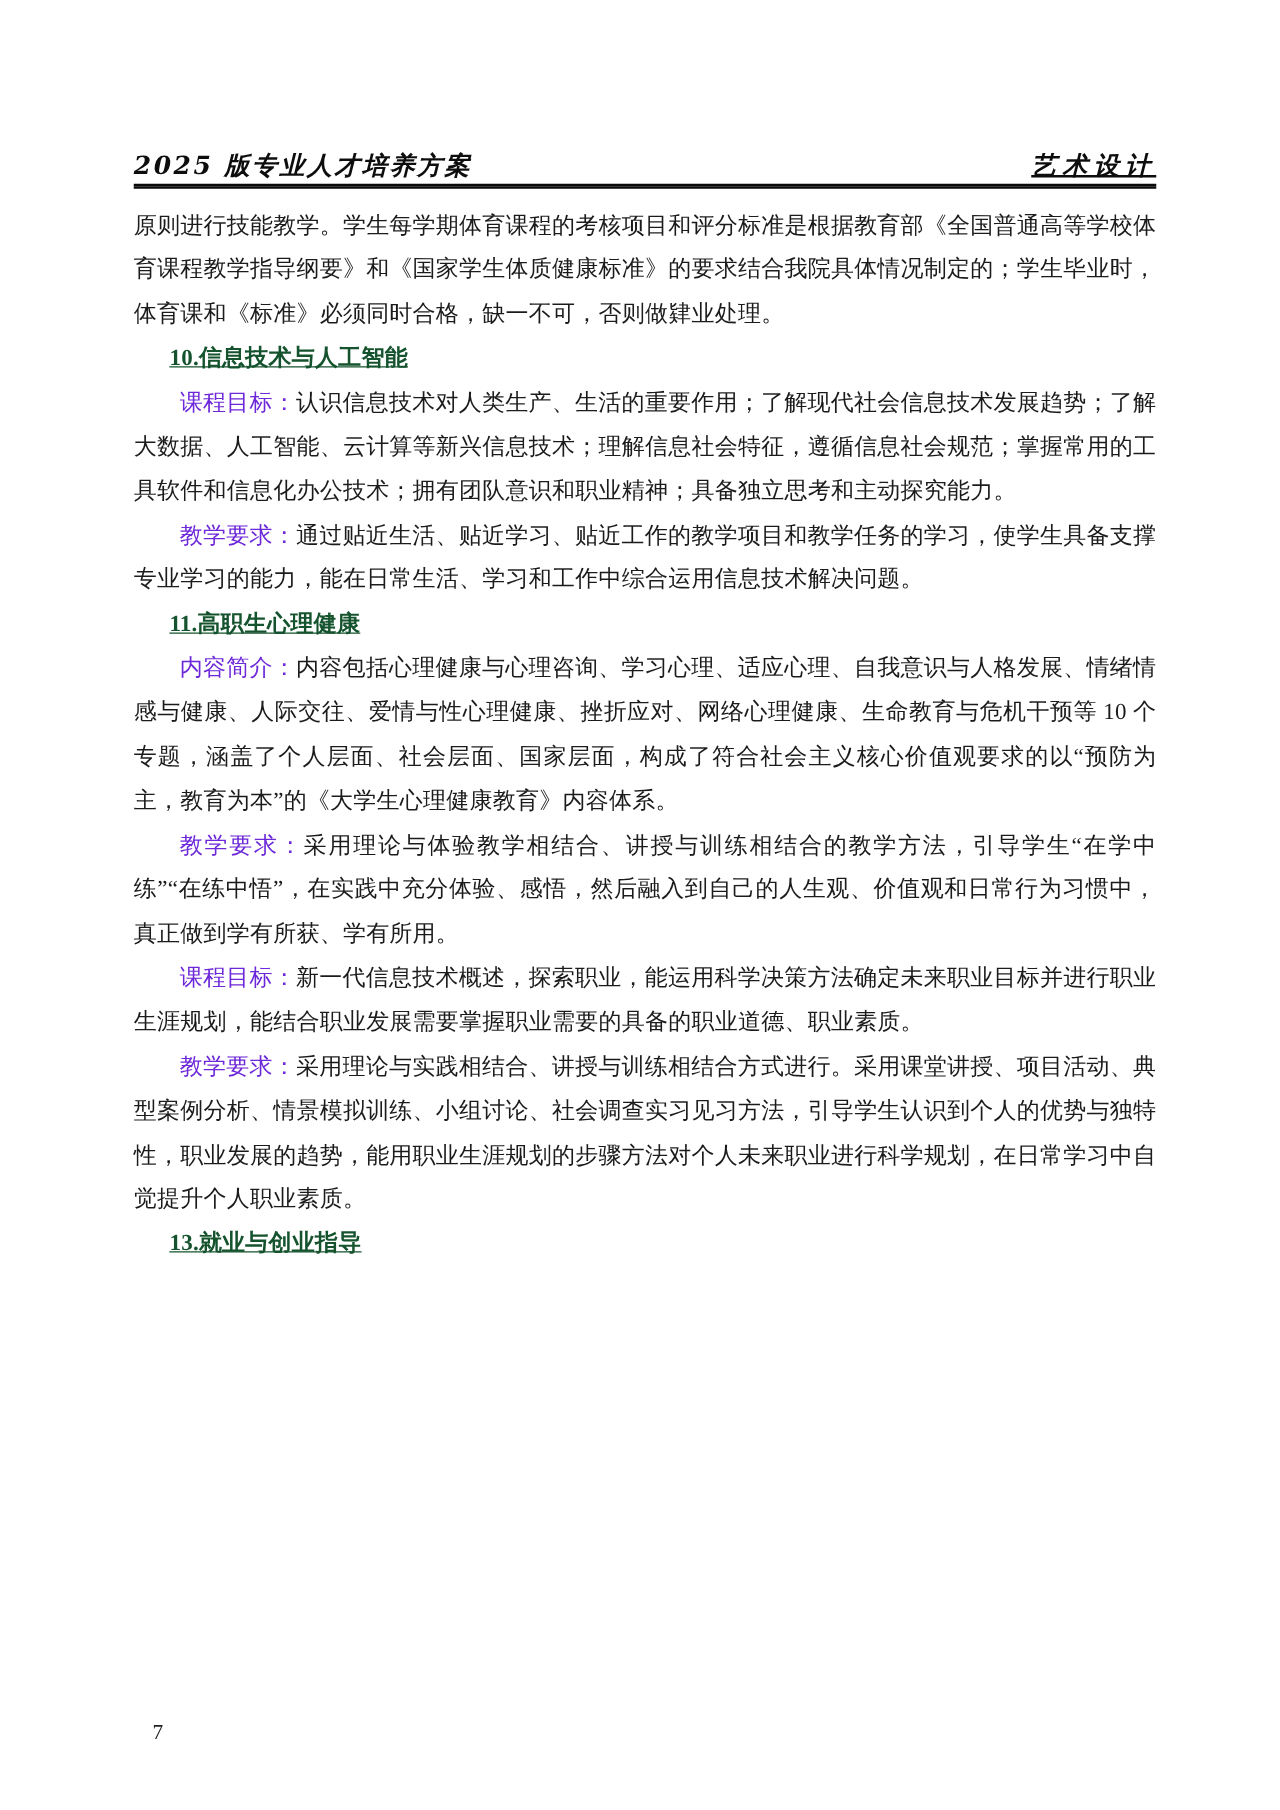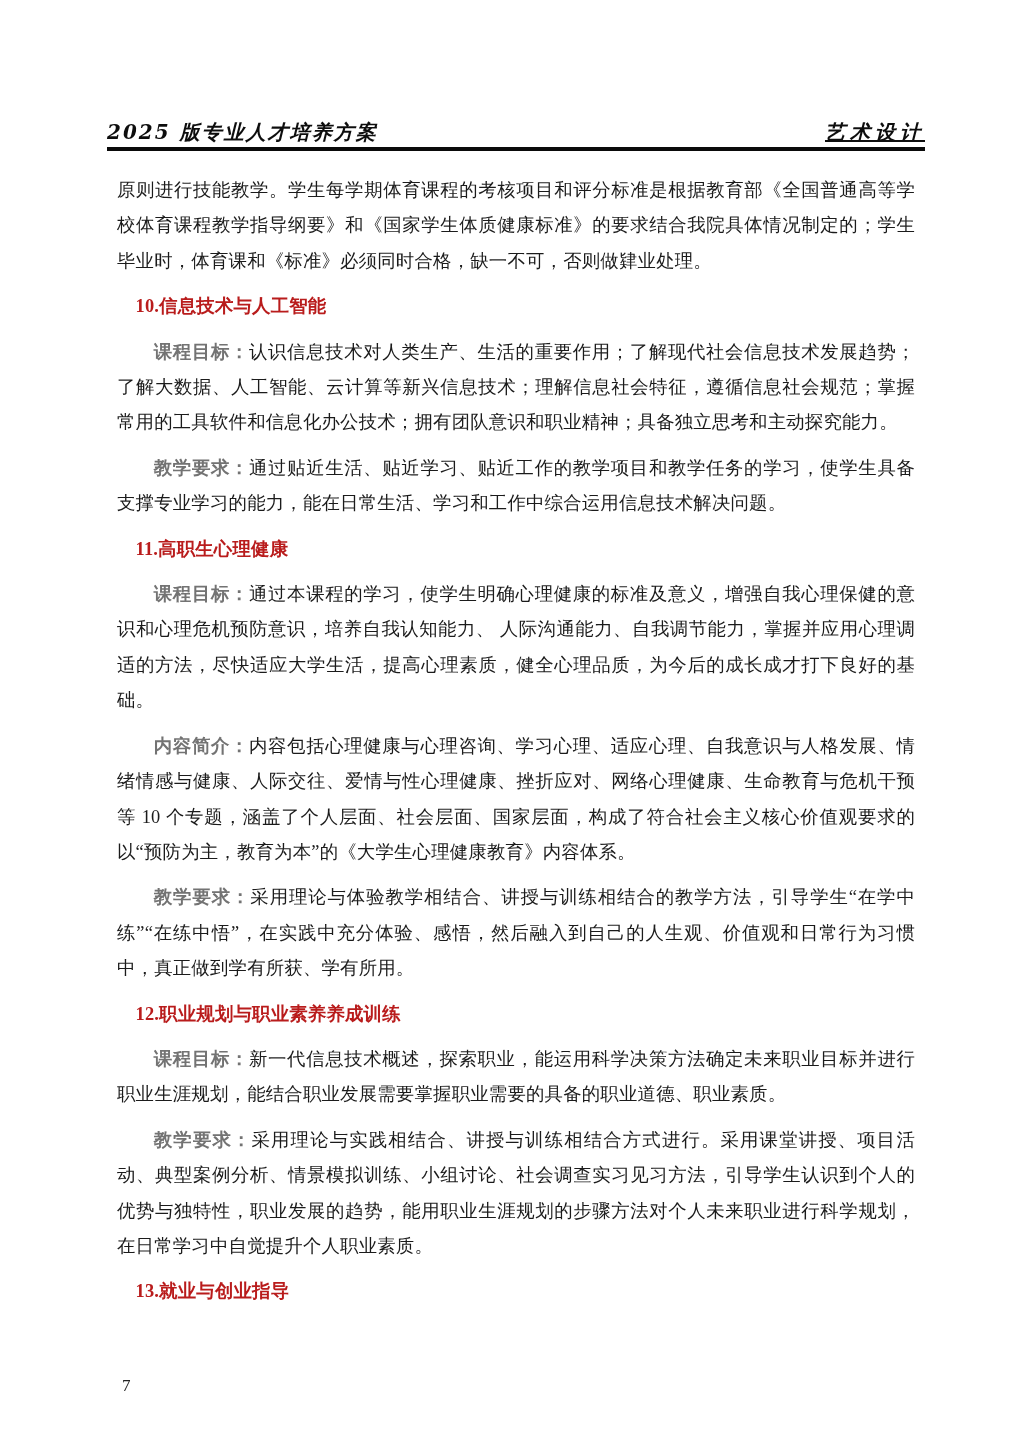--- a/index.html
+++ b/index.html
@@ -55,28 +55,29 @@
     left: 107px;
     right: 99px;
     top: 163px;
     font-size: 18.4px;
     line-height: 35.4px;
     text-align: justify;
     text-justify: inter-ideograph;
     letter-spacing: 0.2px;
     color: #1b1b1b;
   }
-  .para { text-indent: 2em; margin: 10px; }
+  .para { text-indent: 2em; margin: 0; }
   .para.no-indent { text-indent: 0; }
-  .para .lead { font-weight: bold; color: #737373; }
+  .para .lead { font-weight: normal; color: #6d28d9; }
   .heading {
     text-indent: 1.55em;
     font-weight: bold;
-    color: #b91c1c;
+    color: #14532d;
     margin: 0;
+    text-decoration: underline;
   }
 
   
   .page-footer {
     position: absolute;
     left: 122px;
     top: 1376px;
     font-size: 17px;
     color: #222;
     font-family: "Liberation Serif", "DejaVu Serif", serif;
@@ -110,35 +111,29 @@
 
 
     <p class="para">
       <span class="lead">教学要求：</span><span>通过贴近生活、贴近学习、贴近工作的教学项目和教学任务的学习，使学生具备支撑专业学习的能力，能在日常生活、学习和工作中综合运用信息技术解决问题。</span>
     </p>
 
     <p class="heading">
       <span>11.高职生心理健康</span>
     </p>
 
-    <p class="para">
-      <span class="lead">课程目标：</span><span>通过本课程的学习，使学生明确心理健康的标准及意义，增强自我心理保健的意识和心理危机预防意识，培养自我认知能力、 人际沟通能力、自我调节能力，掌握并应用心理调适的方法，尽快适应大学生活，提高心理素质，健全心理品质，为今后的成长成才打下良好的基础。</span>
-    </p>
 
     <p class="para">
       <span class="lead">内容简介：</span><span>内容包括心理健康与心理咨询、学习心理、适应心理、自我意识与人格发展、情绪情感与健康、人际交往、爱情与性心理健康、挫折应对、网络心理健康、生命教育与危机干预等 10 个专题，涵盖了个人层面、社会层面、国家层面，构成了符合社会主义核心价值观要求的以“预防为主，教育为本”的《大学生心理健康教育》内容体系。</span>
     </p>
 
     <p class="para">
       <span class="lead">教学要求：</span><span>采用理论与体验教学相结合、讲授与训练相结合的教学方法，引导学生“在学中练”“在练中悟”，在实践中充分体验、感悟，然后融入到自己的人生观、价值观和日常行为习惯中，真正做到学有所获、学有所用。</span>
     </p>
 
-    <p class="heading">
-      <span>12.职业规划与职业素养养成训练</span>
-    </p>
 
     <p class="para">
       <span class="lead">课程目标：</span><span>新一代信息技术概述，探索职业，能运用科学决策方法确定未来职业目标并进行职业生涯规划，能结合职业发展需要掌握职业需要的具备的职业道德、职业素质。</span>
     </p>
 
 
     <p class="para">
       <span class="lead">教学要求：</span><span>采用理论与实践相结合、讲授与训练相结合方式进行。采用课堂讲授、项目活动、典型案例分析、情景模拟训练、小组讨论、社会调查实习见习方法，引导学生认识到个人的优势与独特性，职业发展的趋势，能用职业生涯规划的步骤方法对个人未来职业进行科学规划，在日常学习中自觉提升个人职业素质。</span>
     </p>
 

